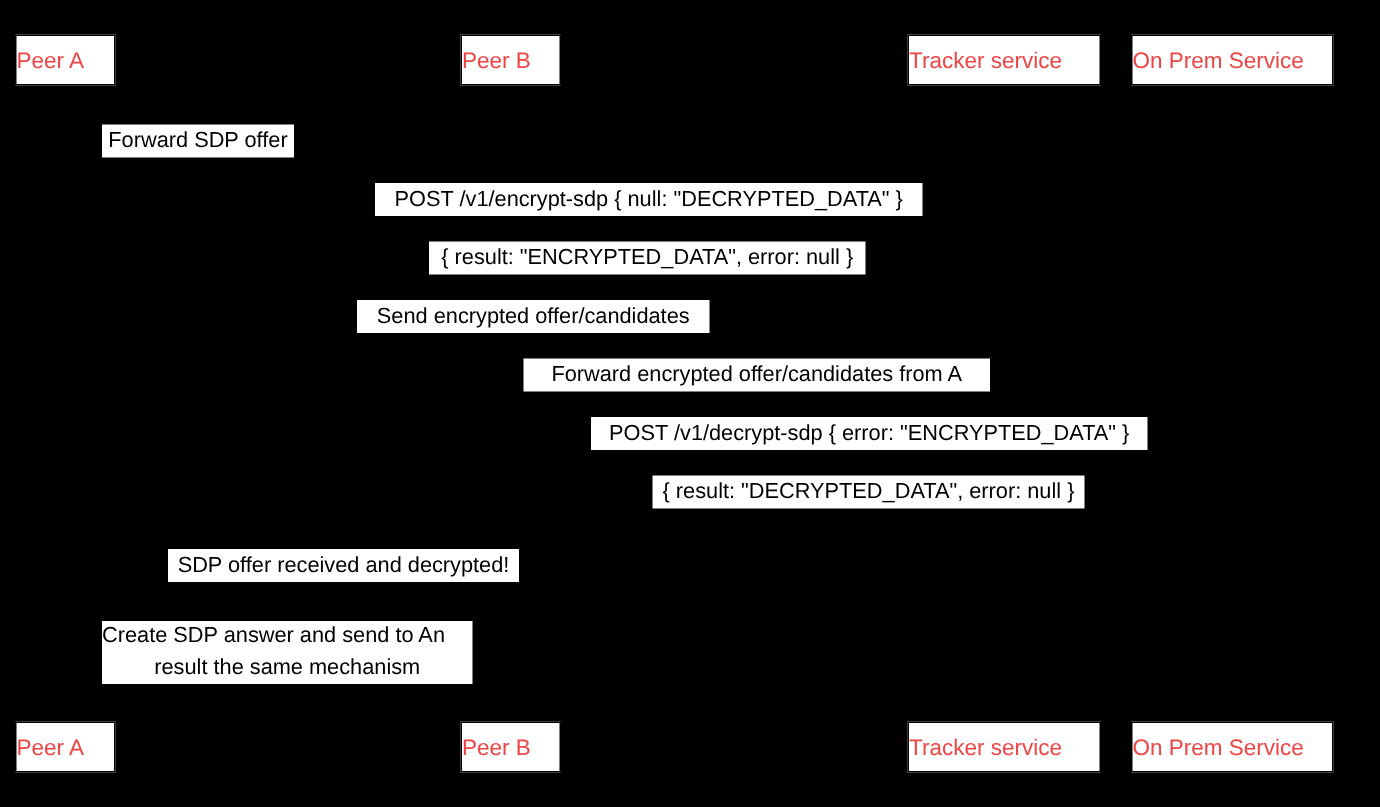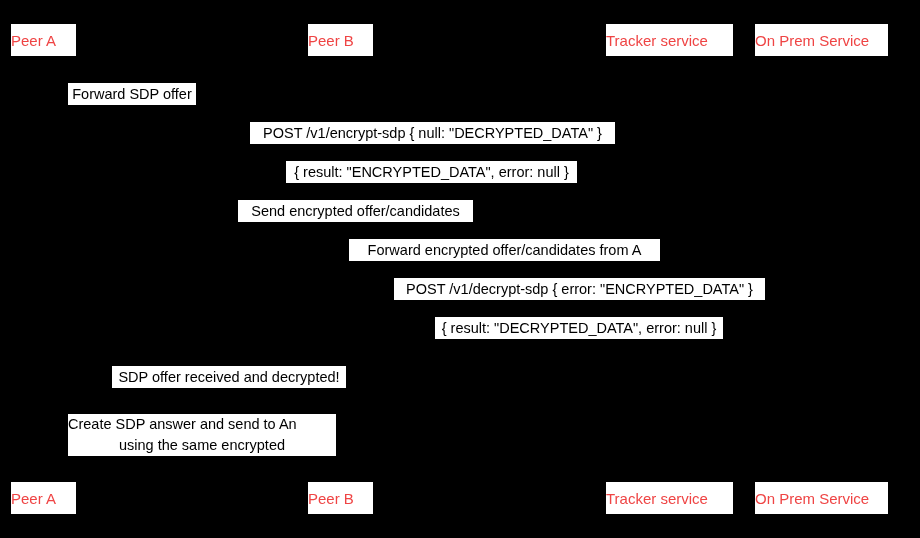--- a/index.html
+++ b/index.html
@@ -121,23 +121,23 @@
   </div>
 
   <div class="msg-label" style="left:435px; top:317px; width:288px;">
     <span>{ result: "DECRYPTED_DATA", error: null }</span>
   </div>
 
   <div class="msg-label" style="left:72px; top:366px; width:234px;margin-left:40px;">
     <span>SDP offer received and decrypted!</span>
   </div>
 
-  <div class="note-label" style="left:68px; top:414px; width:268px; height:42px;">
+  <div class="note-label" style="left:68px; top:414px; width:247px; height:42px;">
     <div style="white-space:nowrap; text-align:left;">Create SDP answer and send to An</div>
-    <div style="white-space:nowrap; text-align:center;">using the same encrypted</div>
+    <div style="white-space:nowrap; text-align:center;">result the same mechanism</div>
   </div>
 
   <div class="participant" style="left:10px; top:481px; width:67px; height:34px;">
     <span>Peer A</span>
   </div>
   <div class="participant" style="left:307px; top:481px; width:67px; height:34px;">
     <span>Peer B</span>
   </div>
   <div class="participant" style="left:605px; top:481px; width:129px; height:34px;">
     <span>Tracker service</span>

